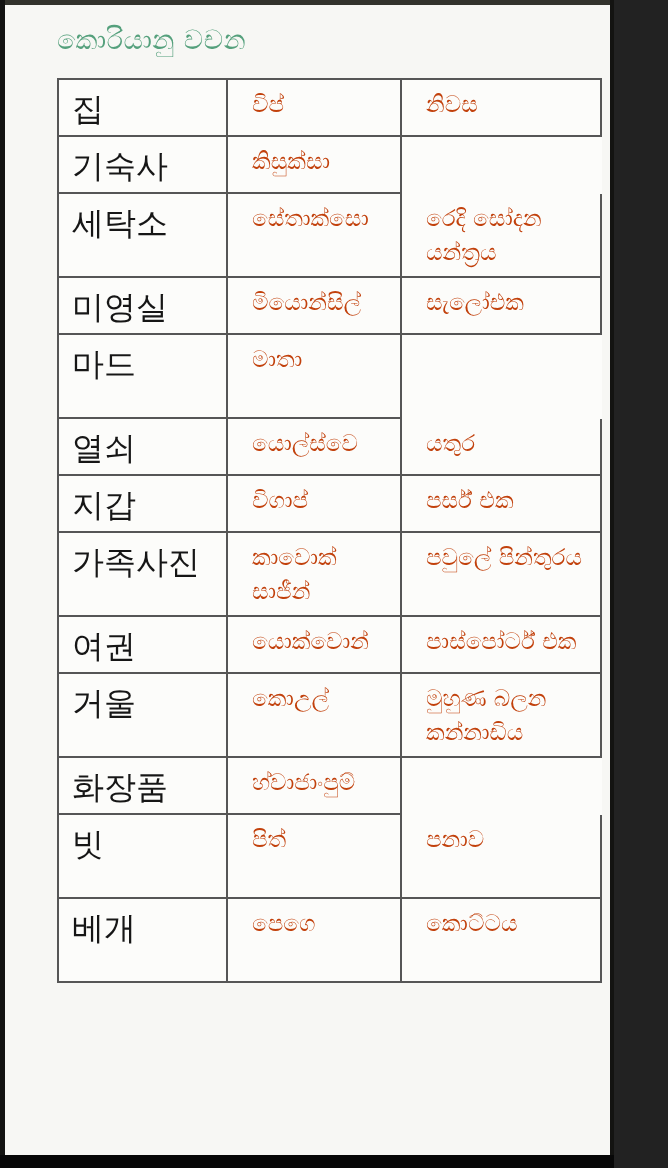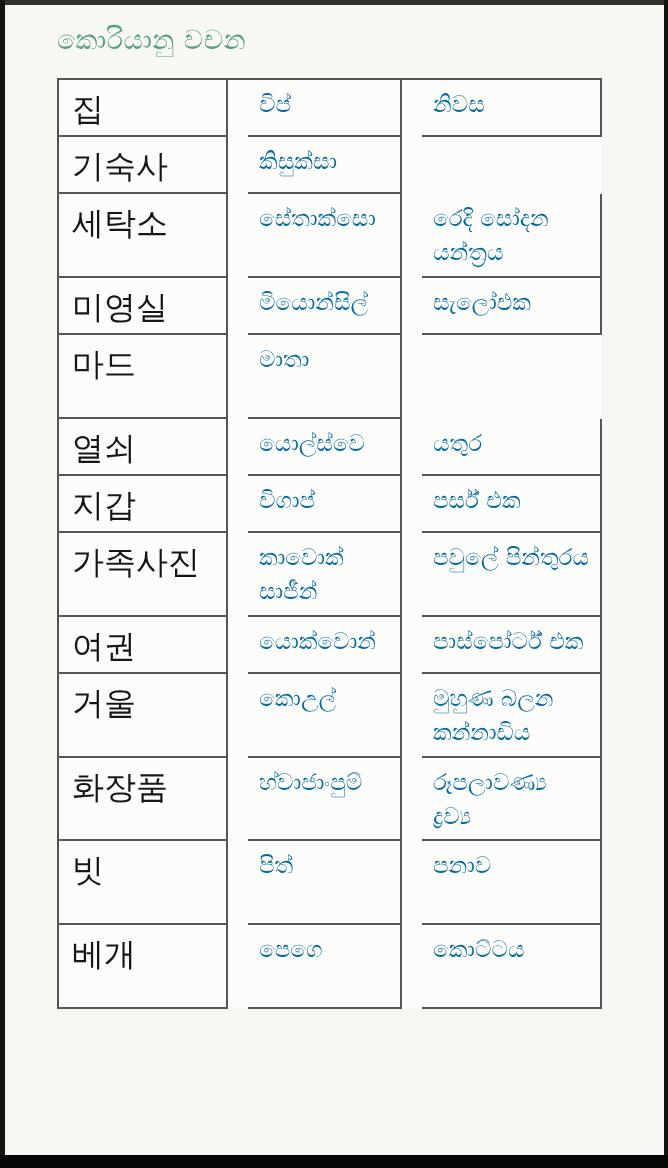--- a/index.html
+++ b/index.html
@@ -1,19 +1,19 @@
 <!DOCTYPE html>
 <html><head>
 <meta charset="utf-8">
 <style>
   html, body { margin:0; padding:0; }
   body { background:#222; }
   .page {
     position:relative;
-    width:668px; height:1168px;
+    width:614px; height:1168px;
     background:#f7f7f4;
     overflow:hidden;
     font-family:"DejaVu Sans", sans-serif;
     color:#1c1c1c;
   }
   
   .edge-top    { position:absolute; top:0; left:0; right:0; height:5px; background:#33332c; }
   .edge-left   { position:absolute; top:0; left:0; bottom:0; width:5px; background:#131311; }
   .edge-right  { position:absolute; top:0; right:0; bottom:0; width:4px; background:#131311; }
   .edge-bottom { position:absolute; left:0; right:0; bottom:0; height:13px; background:#070707; }
@@ -50,23 +50,22 @@
   }
   .cell.k {
     font-size:32px;
     line-height:1.2;
     padding:10px 6px 6px 13px;
     color:#161616;
   }
   .cell.p, .cell.m {
     font-size:23px;
     line-height:34px;
-    padding:7px 8px 6px 11px;
-    color:#0369a1;
-    margin-left:20px;
+    padding:7px 8px 6px 24px;
+    color:#c2410c;
   }
 </style>
 </head>
 <body>
 
 <div class="page">
   <div class="edge-top"></div>
   <div class="edge-left"></div>
   <div class="edge-right"></div>
   <div class="edge-bottom"></div>
@@ -131,21 +130,20 @@
 
     <div class="row">
       <div class="cell k">거울</div>
       <div class="cell p">කොඋල්</div>
       <div class="cell m">මුහුණ බලන කන්නාඩිය</div>
     </div>
 
     <div class="row">
       <div class="cell k">화장품</div>
       <div class="cell p">හ්වාජාංපුම්</div>
-      <div class="cell m">රූපලාවණ්‍ය ද්‍රව්‍ය</div>
     </div>
 
     <div class="row">
       <div class="cell k">빗</div>
       <div class="cell p">පිත්</div>
       <div class="cell m">පනාව</div>
     </div>
 
     <div class="row">
       <div class="cell k">베개</div>

